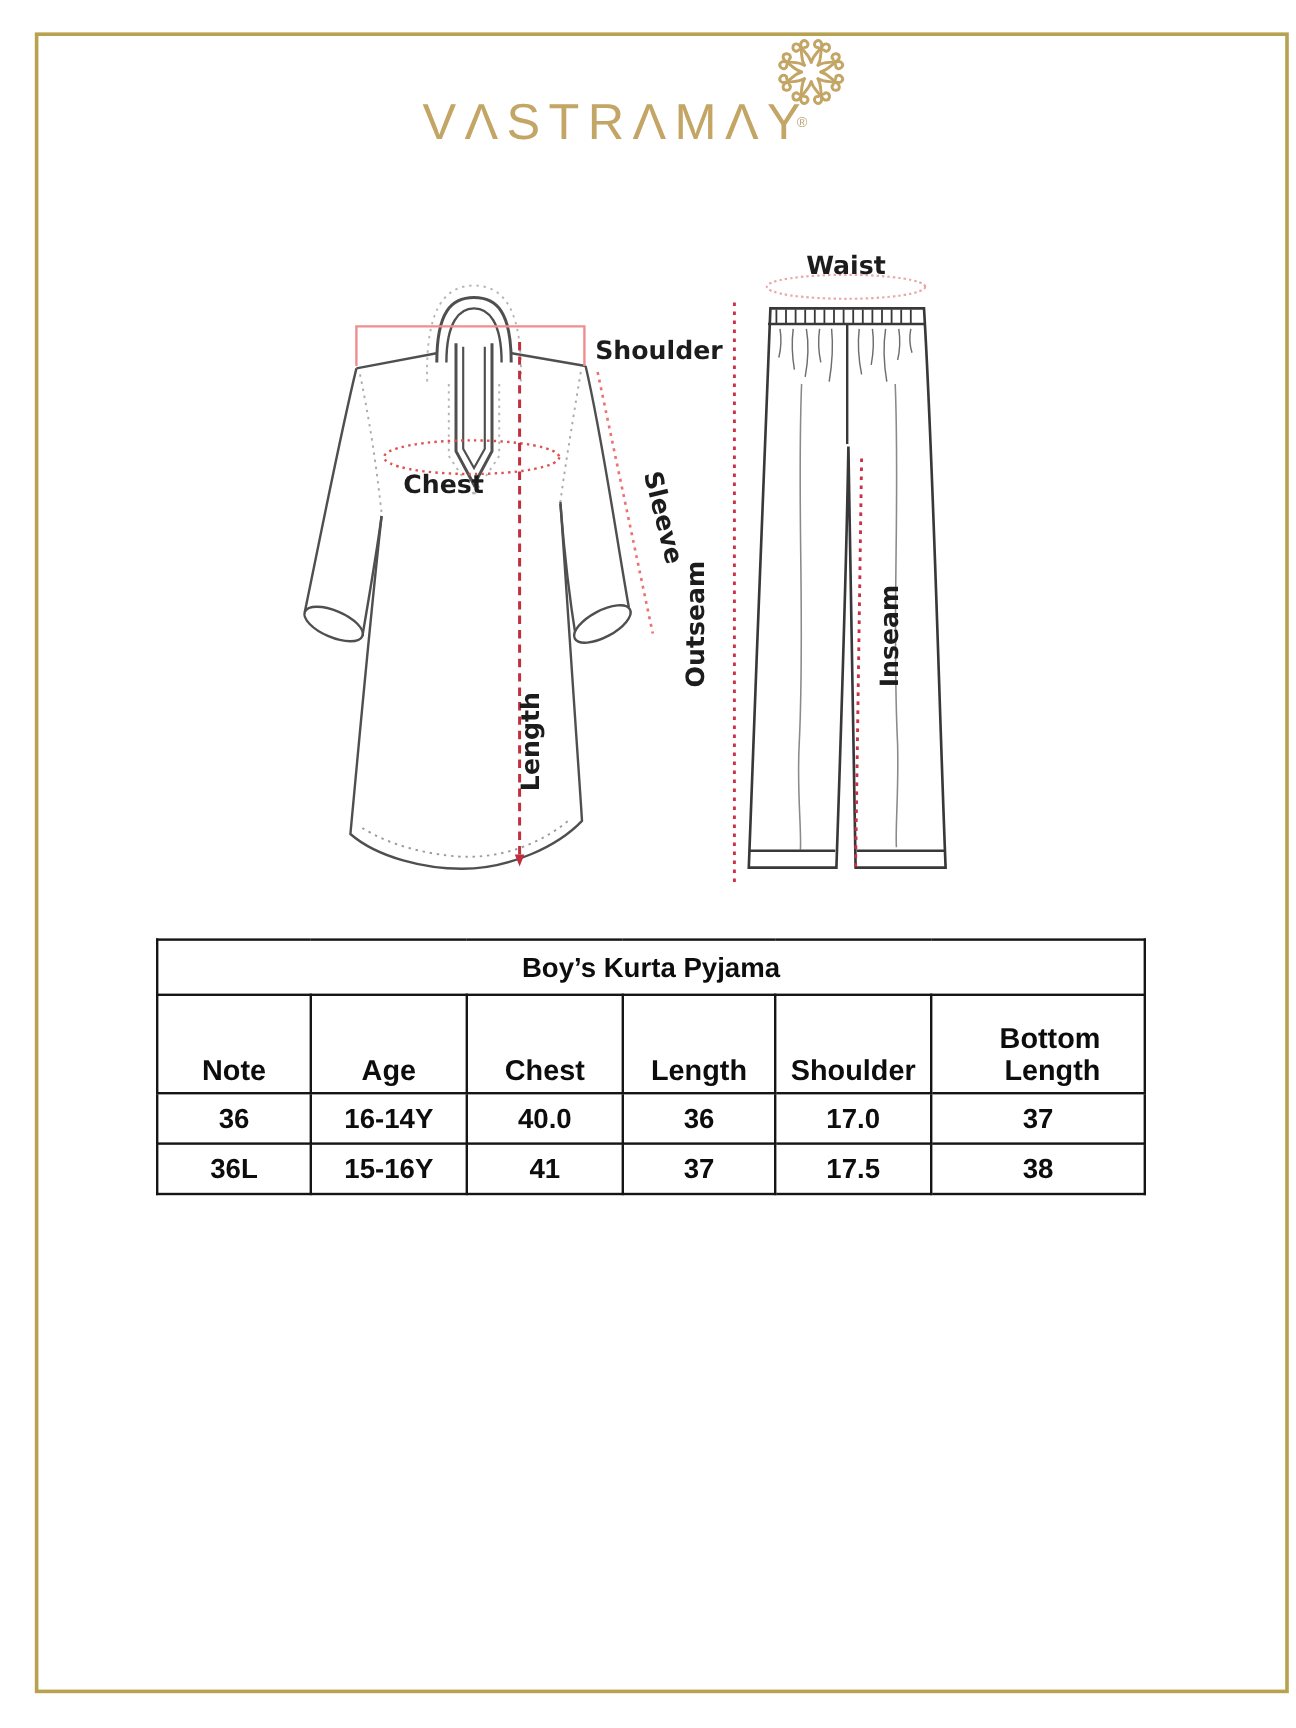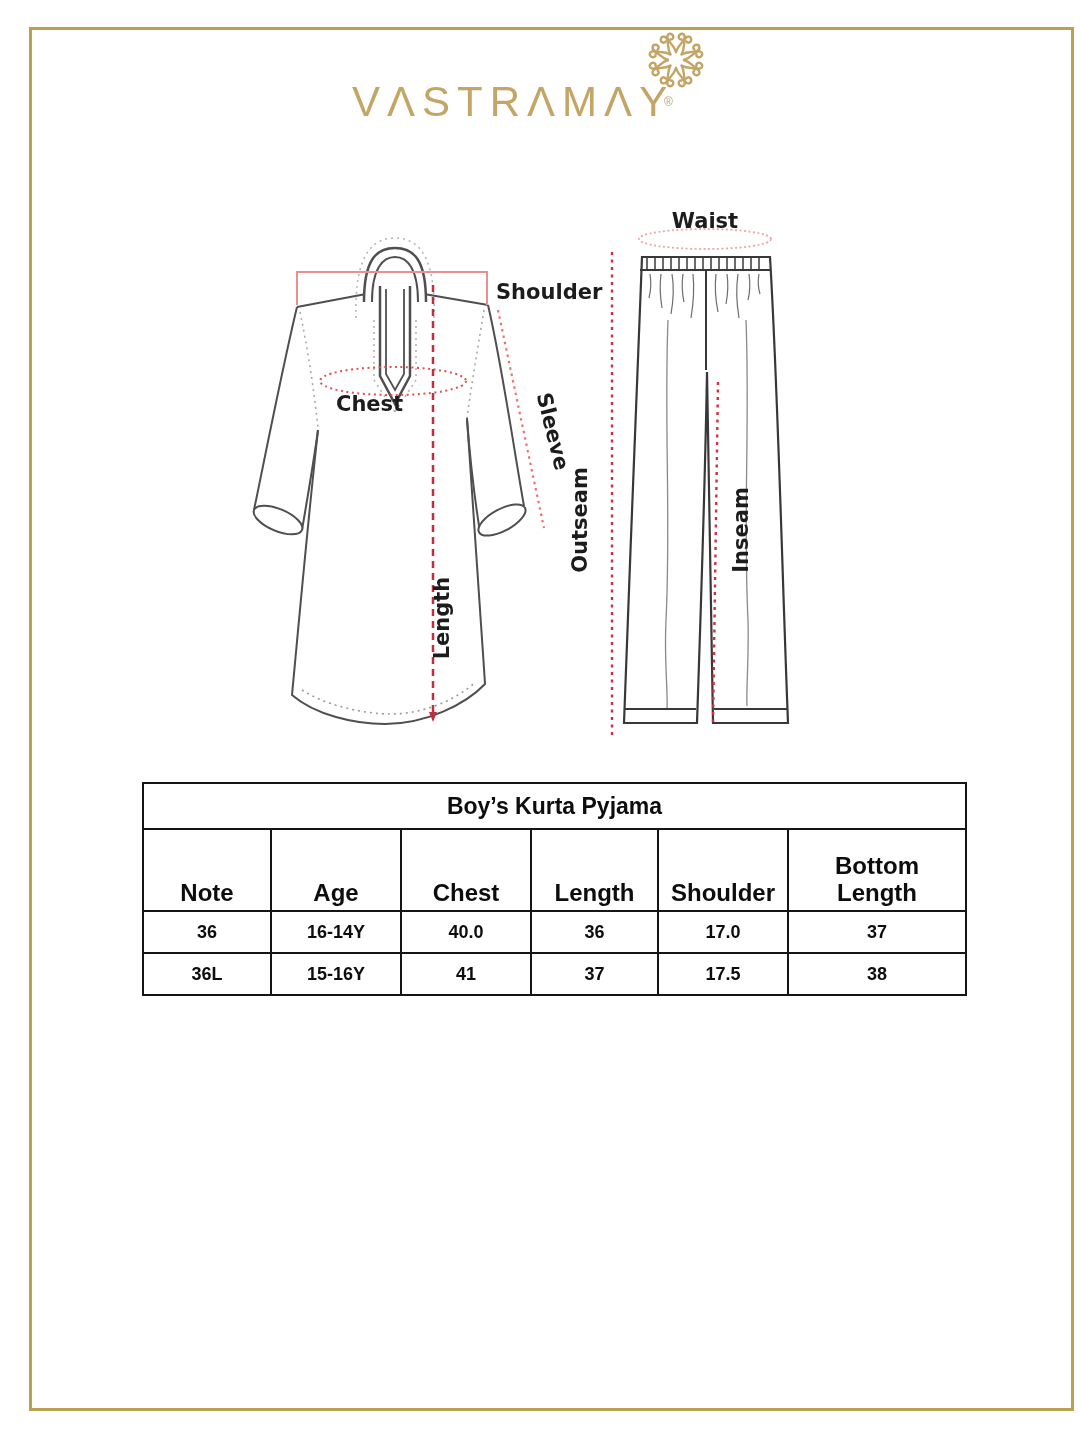--- a/index.html
+++ b/index.html
@@ -16,29 +16,29 @@
   .reg-mark{position:absolute;left:312px;top:17px;font-size:12px;color:#b9a670;}
 
   
   .diagram{position:absolute;left:150px;top:190px;}
   .diag-label{font-family:"DejaVu Sans","Liberation Sans",sans-serif;font-size:21px;
         font-weight:600;fill:#1c1c1c;}
 
   
   .chart-wrap{position:absolute;left:130px;top:782px;}
   table.size-chart{border-collapse:collapse;width:823px;table-layout:fixed;
-        font-family:"Liberation Sans",sans-serif;margin-left:12px;}
+        font-family:"Liberation Sans",sans-serif;}
   table.size-chart td,table.size-chart th{border:2px solid #151515;text-align:center;
         color:#0d0d0d;background:#fff;}
   td.title-cell{height:42px;font-size:23px;font-weight:bold;}
   td.sub-cell{height:36px;font-size:18px;font-weight:bold;}
   th.head-cell{height:76px;vertical-align:bottom;font-size:24px;font-weight:bold;
         padding-bottom:3px;line-height:1.15;}
-  th.head-cell .th-wrap{display:inline-block;max-width:104px;}
-  td.data-cell{height:38px;font-size:18px;font-weight:bold;border-radius:13px;}
+  th.head-cell .th-wrap{display:inline-block;max-width:104px;text-align:right;}
+  td.data-cell{height:38px;font-size:23px;font-weight:bold;border-radius:13px;}
 
   
   .note{position:absolute;left:55px;top:1291px;width:960px;font-size:21px;line-height:1.45;
         color:#131313;text-align:justify;text-align-last:right;
         font-family:"Liberation Sans",sans-serif;}
 </style>
 </head>
 <body>
 
 <div class="page">

